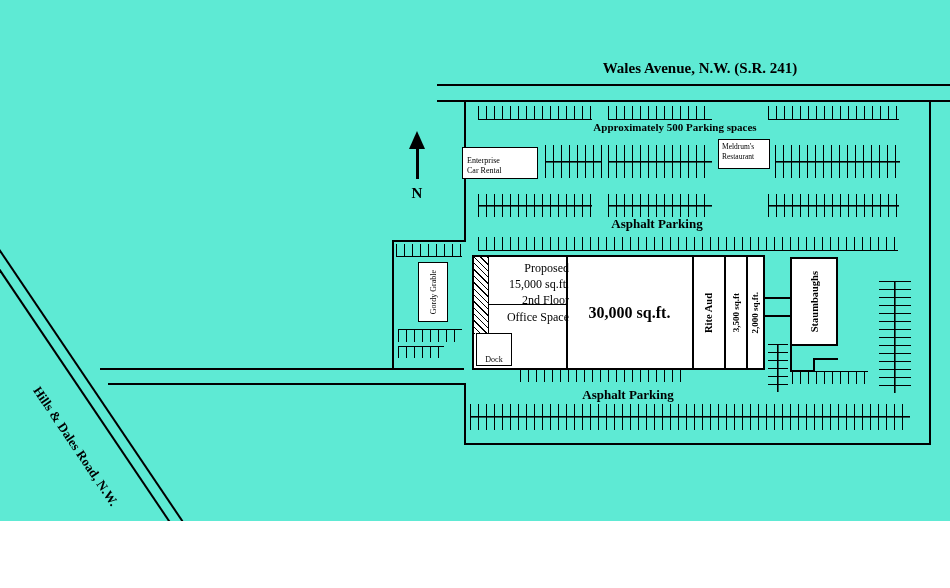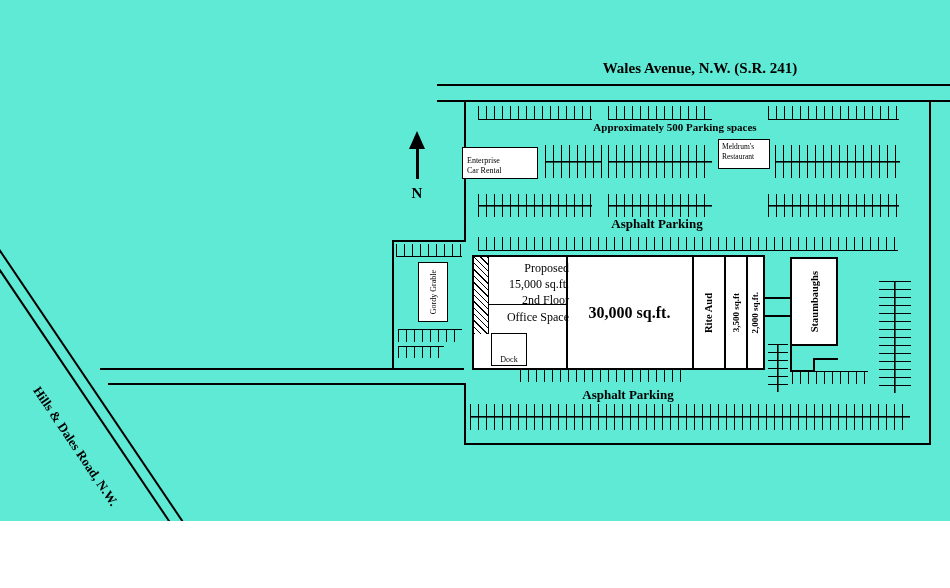--- a/index.html
+++ b/index.html
@@ -91,21 +91,21 @@
 
   <div class="abs" style="left:-4px;top:243px;width:335px;height:13px;border-top:2.5px solid #000;border-bottom:2.5px solid #000;transform:rotate(56deg);transform-origin:0 0;"></div>
   <div class="lbl" style="left:36px;top:380px;transform:rotate(56deg);transform-origin:0 50%;font-size:13px;font-weight:bold;white-space:nowrap;">Hills &amp; Dales Road, N.W.</div>
 
   <div class="box" style="left:472px;top:255px;width:293px;height:115px;border-width:2px;">
     <div class="hatch" style="left:0;top:0;width:15px;height:77px;border-right:1px solid #000;"></div>
     <div class="lbl pre" style="left:15px;top:3px;width:80px;text-align:right;font-size:12px;line-height:1.35;">Proposed 15,000 sq.ft.
 2nd Floor
 Office Space</div>
     <div class="abs" style="left:15px;top:47px;width:78px;height:1px;background:#000;"></div>
-    <div class="abs" style="left:17px;top:76px;width:36px;height:33px;border:1.5px solid #000;display:flex;align-items:flex-end;justify-content:center;">
+    <div class="abs" style="left:2px;top:76px;width:36px;height:33px;border:1.5px solid #000;display:flex;align-items:flex-end;justify-content:center;">
       <span style="font-size:8px;padding-bottom:1px;">Dock</span>
     </div>
     <div class="abs" style="left:92px;top:0;width:1.5px;height:111px;background:#000;"></div>
     <div class="abs center" style="left:93px;top:0;width:125px;height:111px;">
       <span style="font-size:16px;font-weight:bold;">30,000 sq.ft.</span>
     </div>
     <div class="abs" style="left:218px;top:0;width:1.5px;height:111px;background:#000;"></div>
     <div class="abs center" style="left:219px;top:0;width:31px;height:111px;">
       <span class="vtext" style="font-size:10.5px;font-weight:bold;">Rite Aud</span>
     </div>

